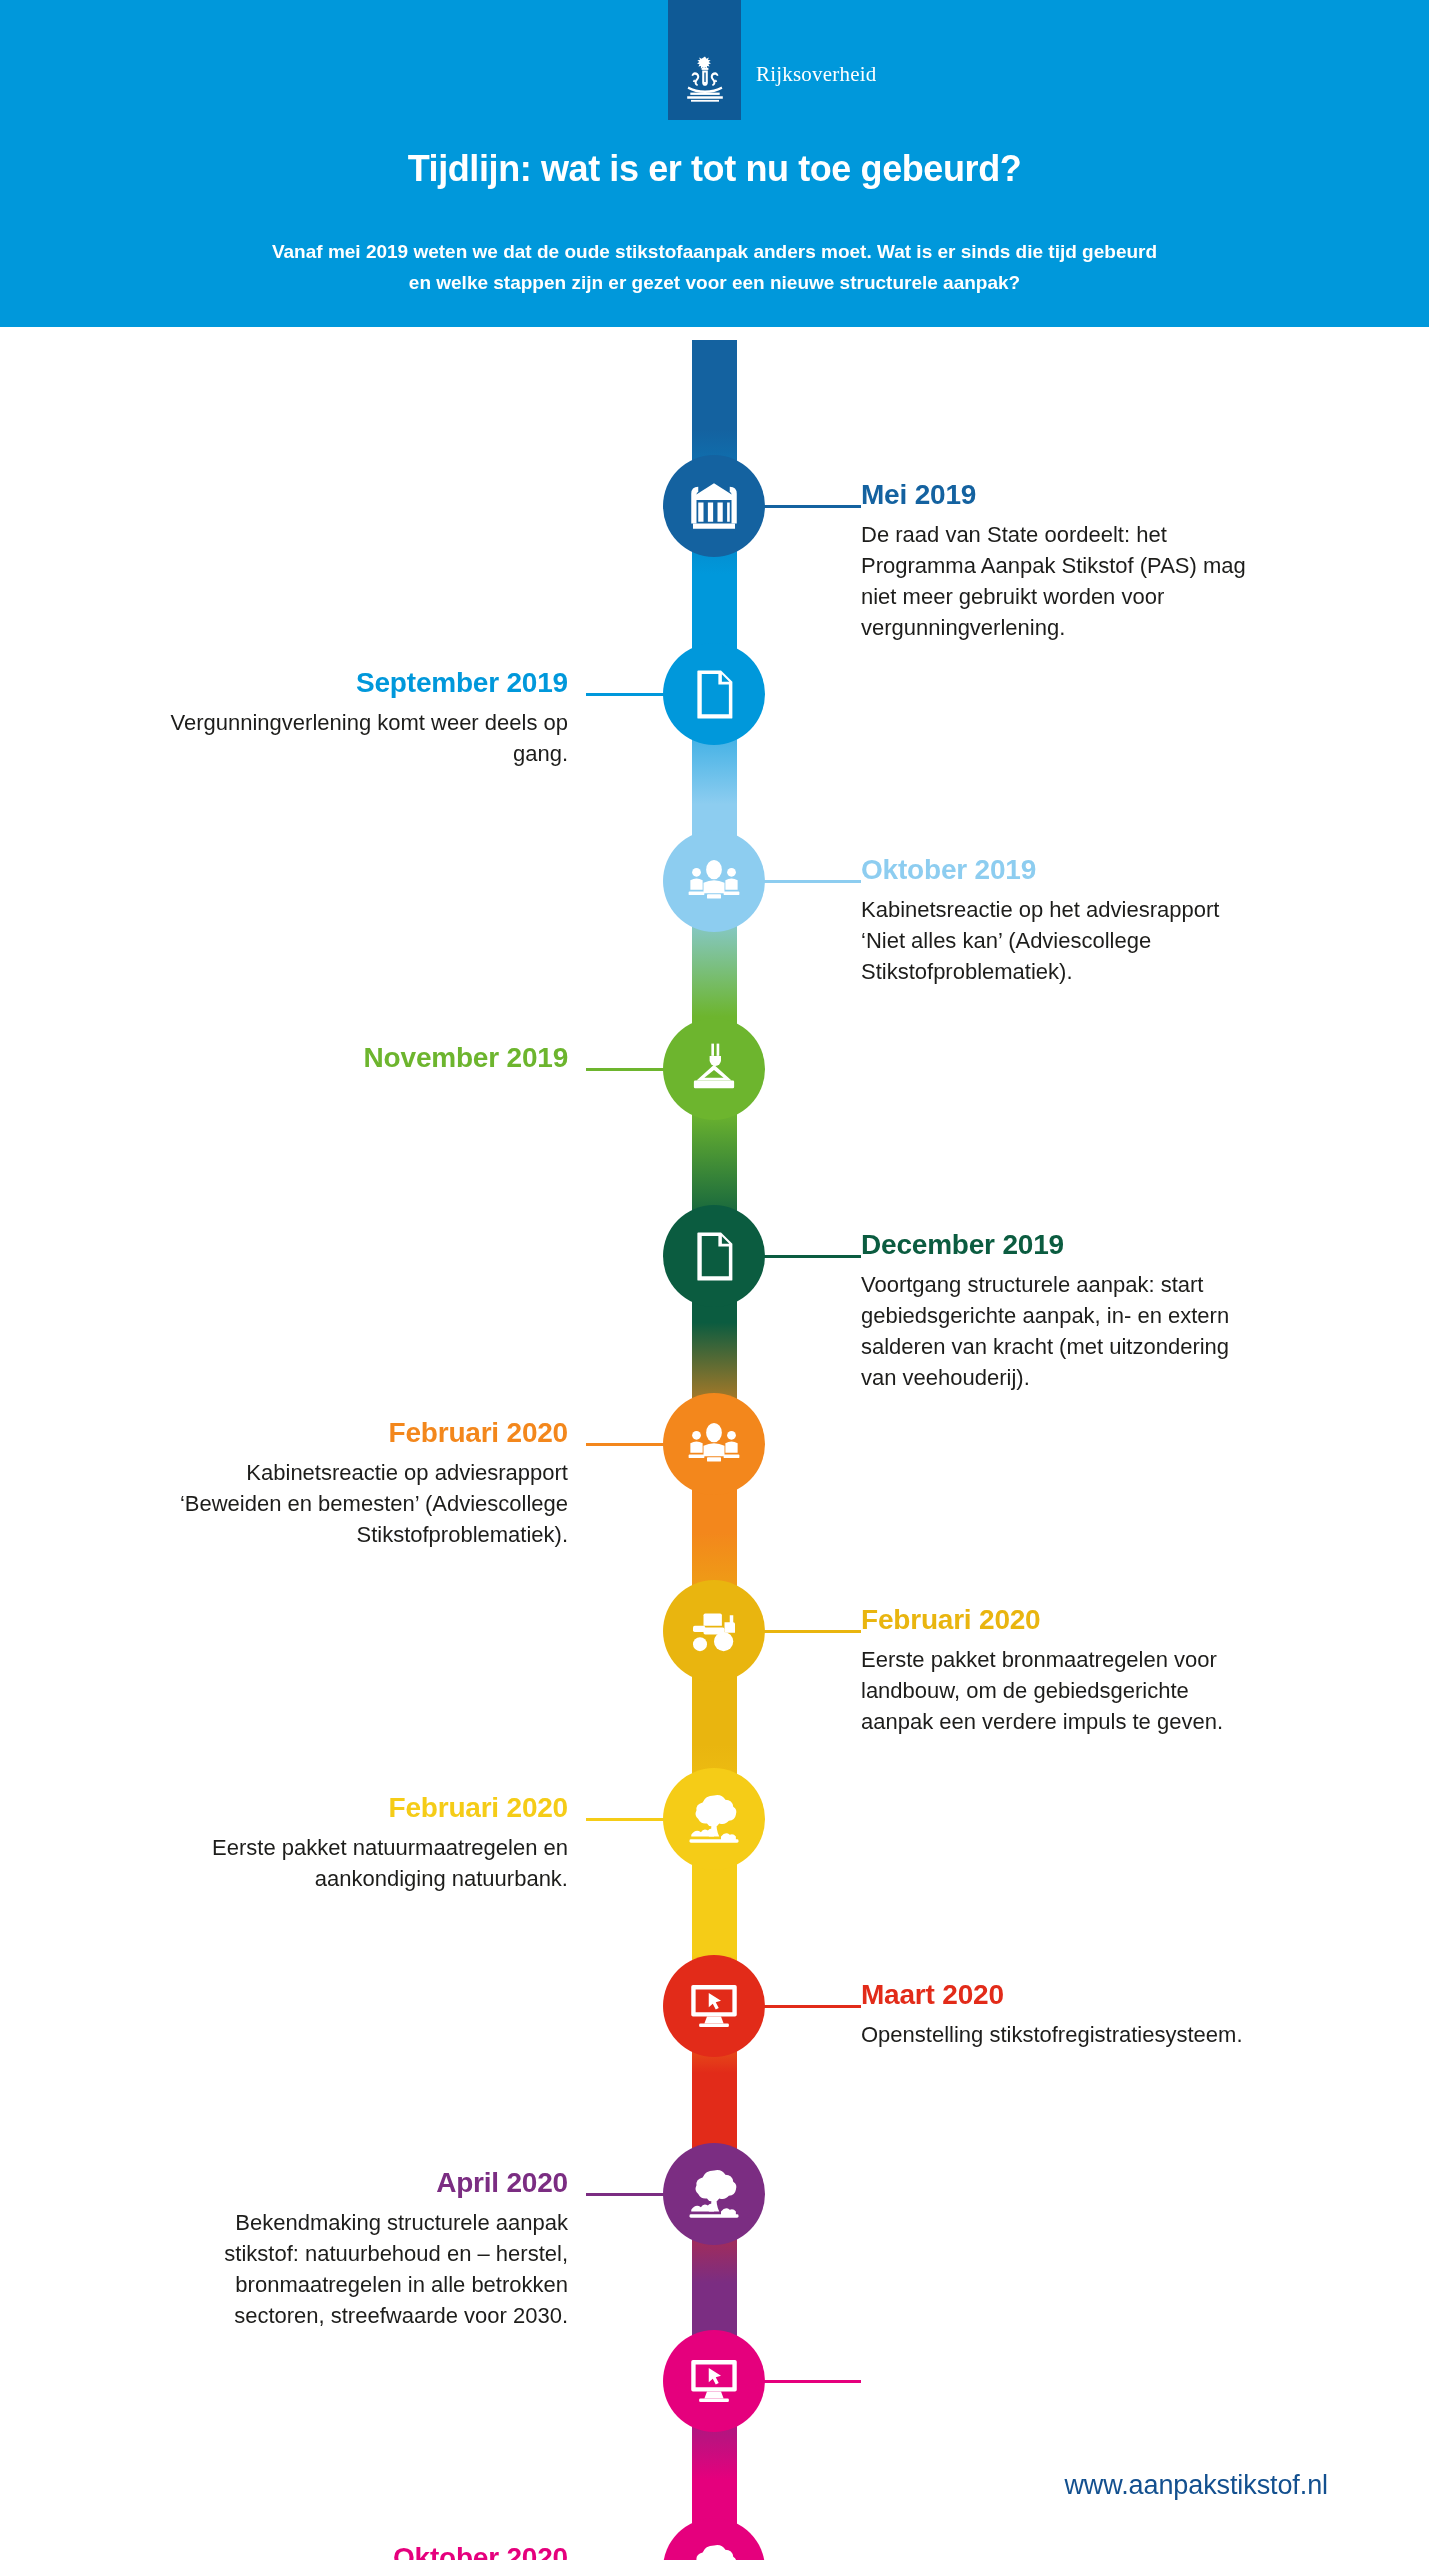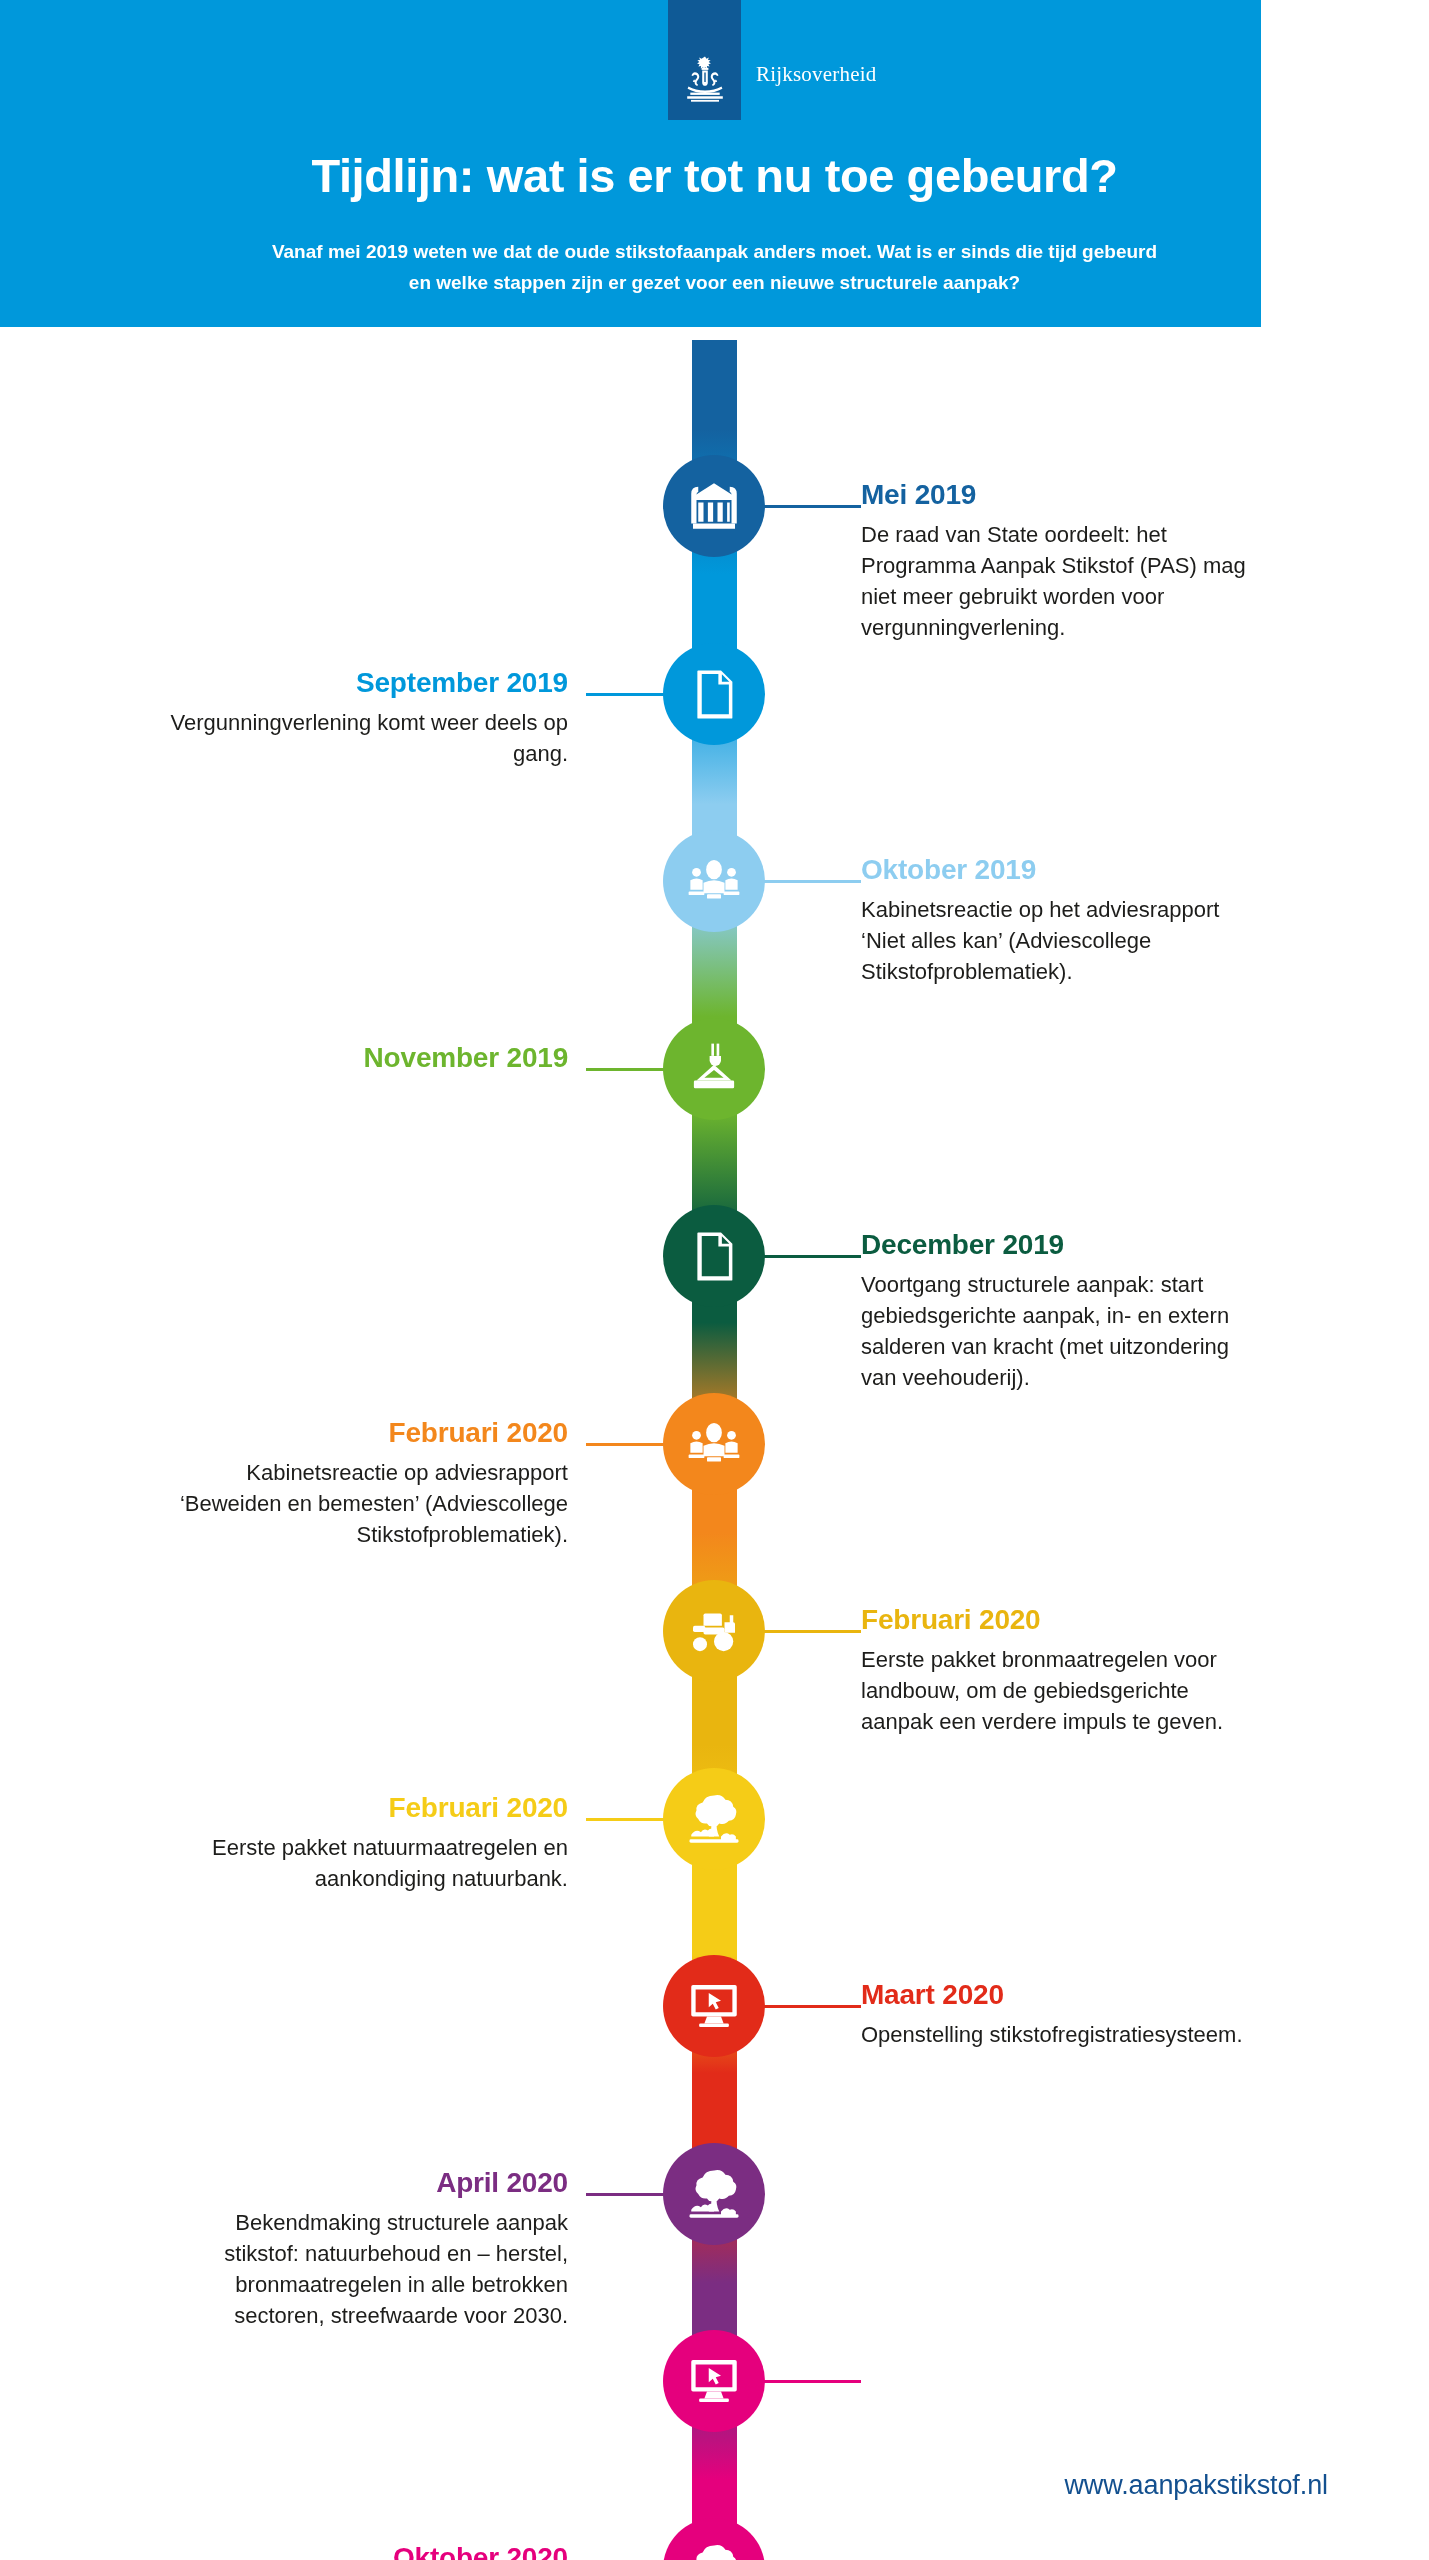--- a/index.html
+++ b/index.html
@@ -15,21 +15,21 @@
     height: 2560px;
     position: relative;
     overflow: hidden;
     color: #1d1d1b;
   }
 
   
   .header {
     position: absolute;
     left: 0; top: 0;
-    width: 1261px;
+    width: 1429px;
     height: 327px;
     background: #0098db;
     overflow: hidden;
   }
 
   .logo-bar {
     position: absolute;
     left: 668px;
     top: 0;
     width: 73px;
@@ -53,21 +53,21 @@
     letter-spacing: 0.2px;
     white-space: nowrap;
   }
 
   .header-title {
     position: absolute;
     left: 0; top: 148px;
     width: 1429px;
     text-align: center;
     color: #ffffff;
-    font-size: 47px;
+    font-size: 36px;
     font-weight: bold;
     letter-spacing: -0.4px;
   }
 
   .header-sub {
     position: absolute;
     left: 0; top: 236px;
     width: 1429px;
     text-align: center;
     color: #ffffff;

